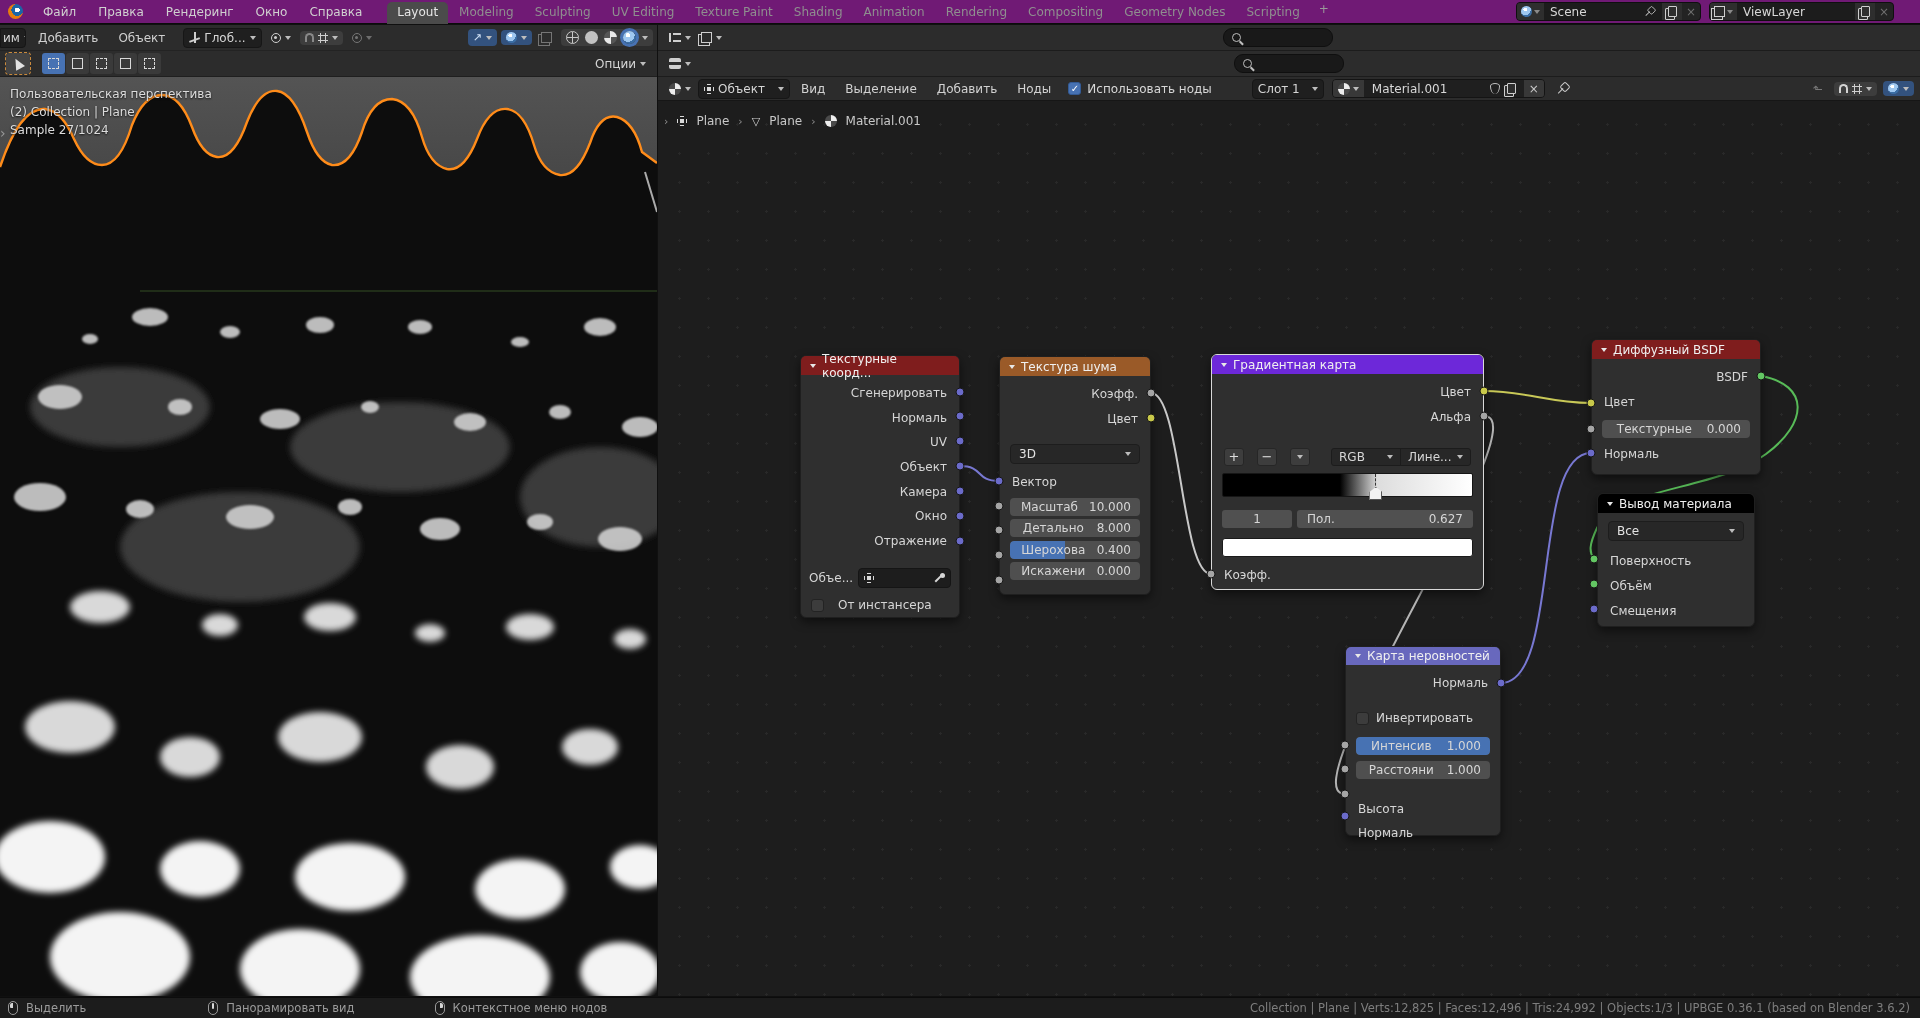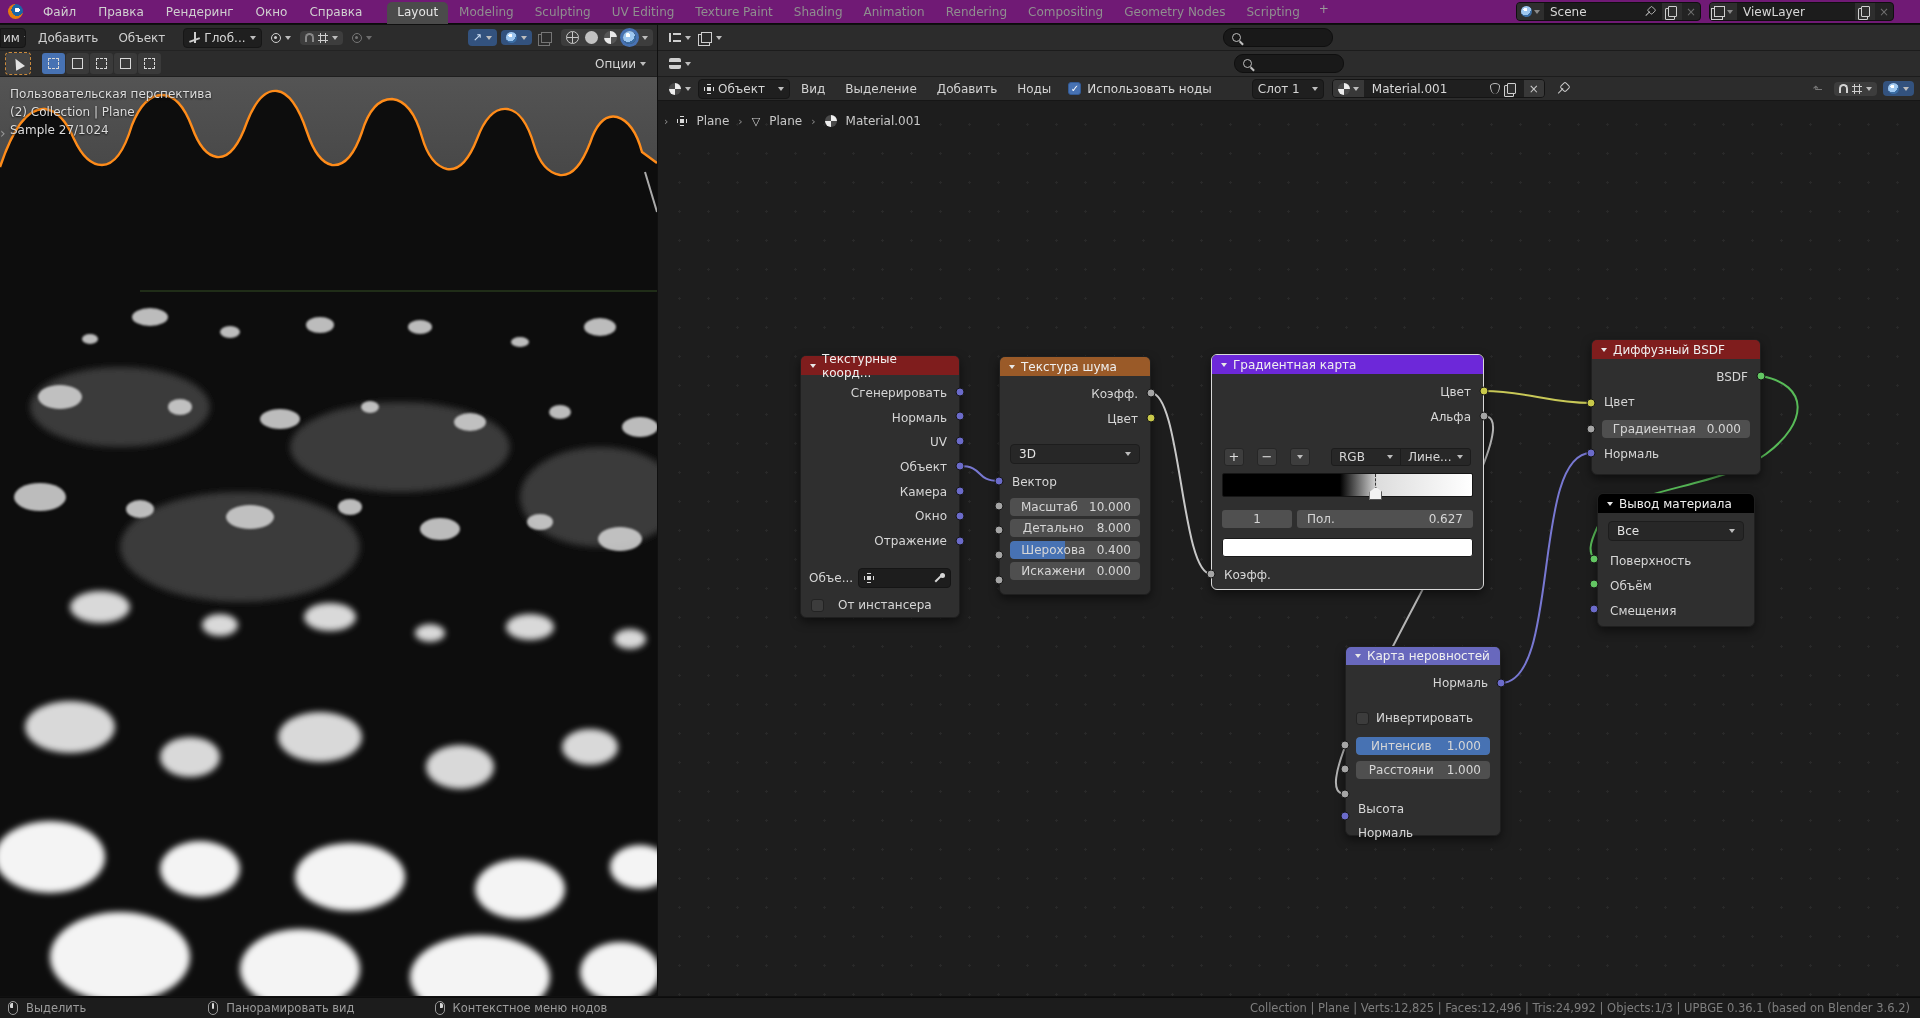--- a/index.html
+++ b/index.html
@@ -608,21 +608,21 @@
             <span class="chev"></span>
             <span>Диффузный BSDF</span>
           </div>
           <div class="nrow out" style="margin-top:5.5px">
               <span>BSDF</span>
             </div>
           <div class="nrow">
               <span>Цвет</span>
             </div>
           <div class="nslider" style="margin-top:6.5px">
-            <span class="lab">Градиентная</span>
+            <span class="lab">Текстурные</span>
               <span class="val">0.000</span>
           </div>
           <div class="nrow">
               <span>Нормаль</span>
             </div>
         </div>
 
         <div class="node" style="left:939px;top:392px;width:158px;height:134px">
           <div class="nhead" style="background:#000000">
             <span class="chev"></span>

